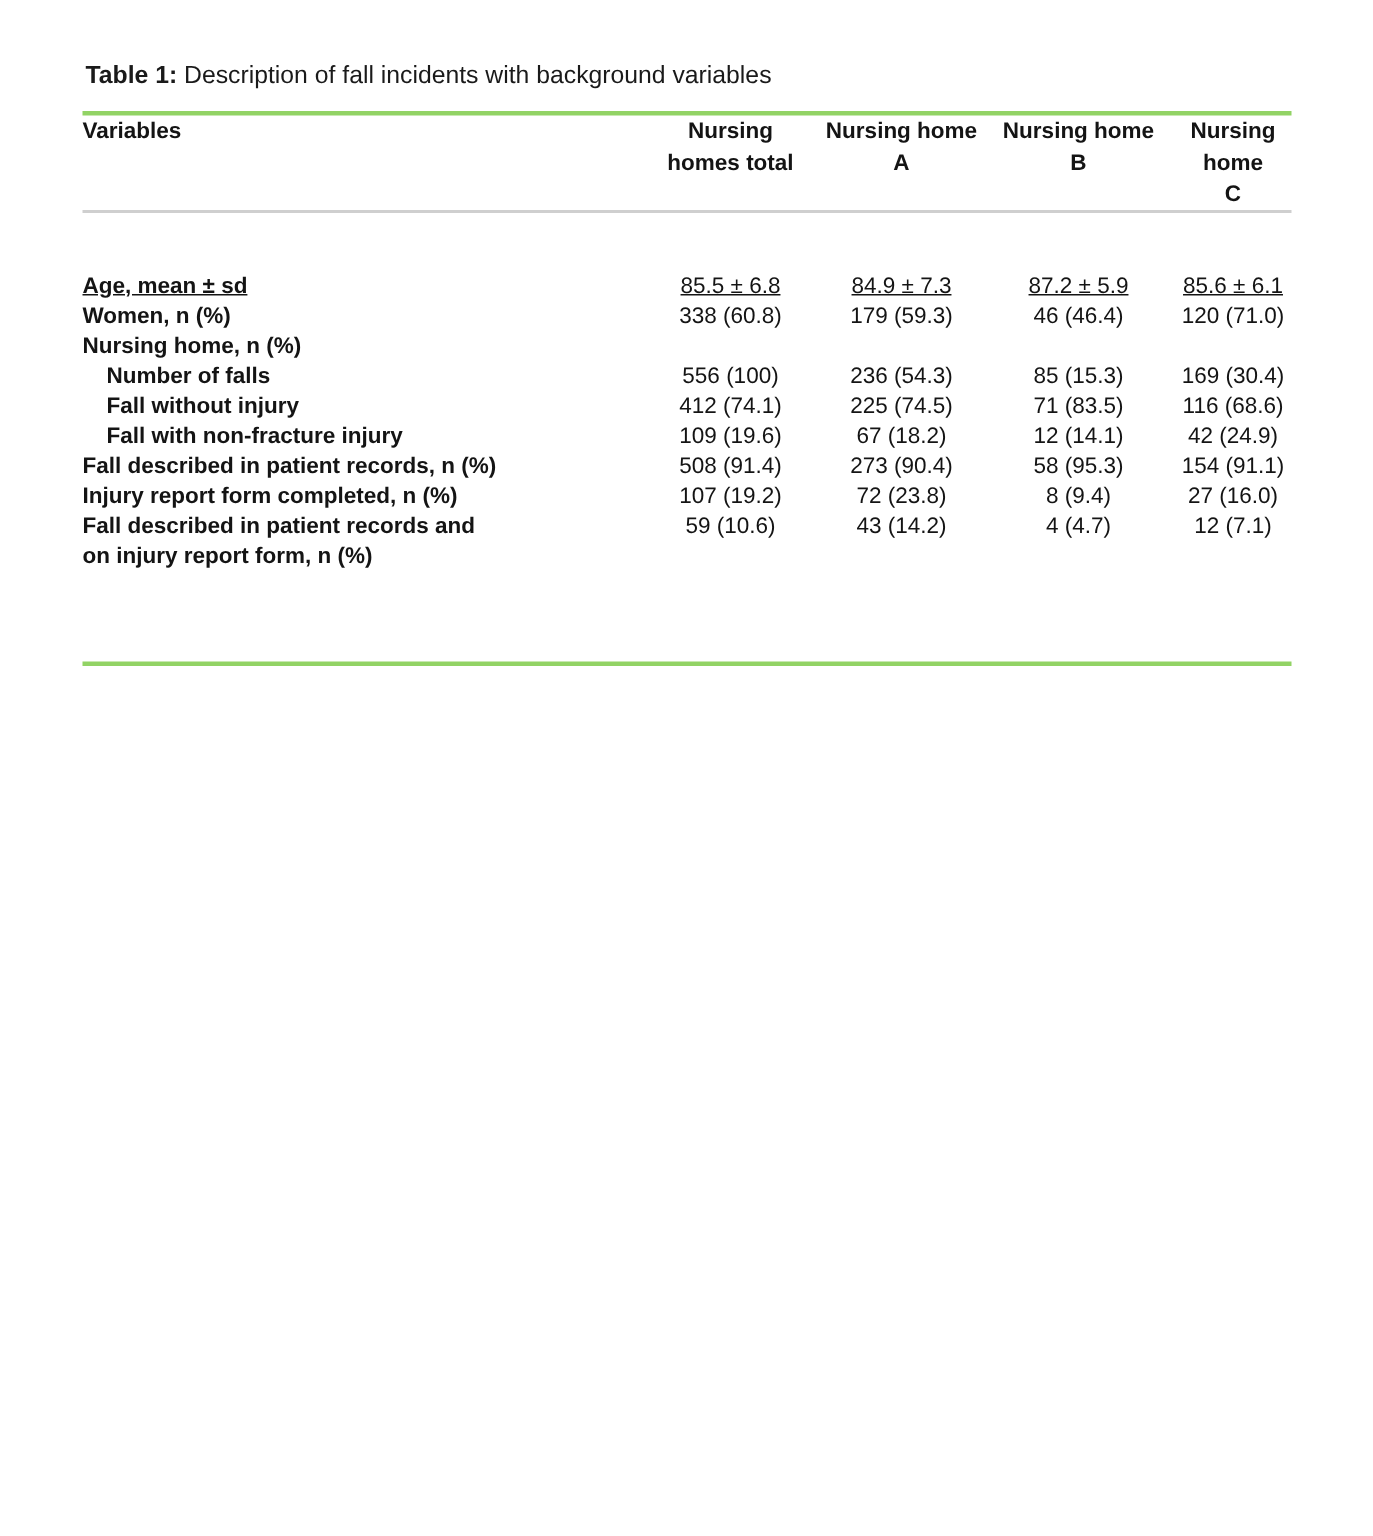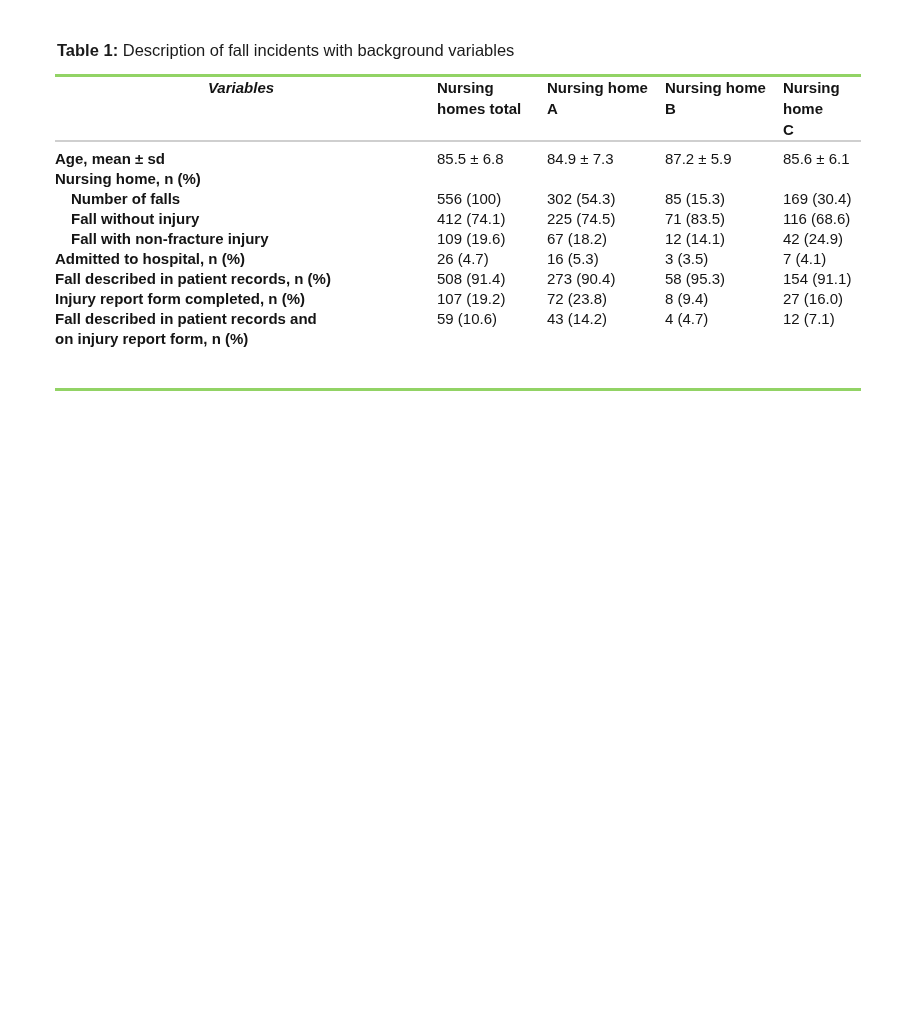--- a/index.html
+++ b/index.html
@@ -81,54 +81,54 @@
   
   thead th {
     font-weight: bold;
     font-size: 15px;
     line-height: 21px;
     padding-top: 17px;
     padding-bottom: 17px;
     color: #141414;
   }
   thead th.h-var {
+    text-align: left;
+  }
+  thead th.h-num {
     text-align: center;
-    font-style: italic;
-  }
-  thead th.h-num {
-    text-align: left;
     padding-left: 10px;
   }
 
   
   tbody td {
     line-height: 20px;
     padding-top: 19px;
     padding-bottom: 19px;
   }
   tbody td.v-label {
     font-weight: bold;
     text-align: left;
     color: #141414;
   }
   tbody td.v-num {
-    text-align: left;
+    text-align: center;
     font-weight: normal;
     color: #141414;
     padding-left: 10px;
     white-space: nowrap;
   }
   tbody tr.indent td.v-label {
     padding-left: 16px;
   }
   tbody tr.first-row td {
-    padding-top: 7px;
+    padding-top: 39px;
+    text-decoration: underline;
   }
   tbody tr.last-row td {
-    padding-bottom: 39px;
+    padding-bottom: 60px;
   }
   .label-line { display: block; }
 </style>
 </head>
 <body>
 
 <div id="page">
   <div id="table-wrap">
 
     <div class="caption">
@@ -185,33 +185,42 @@
             <td class="v-label">
               <span class="label-line">Age, mean ± sd</span>
             </td>
             <td class="v-num">85.5 ± 6.8</td>
             <td class="v-num">84.9 ± 7.3</td>
             <td class="v-num">87.2 ± 5.9</td>
             <td class="v-num">85.6 ± 6.1</td>
           </tr>
           <tr>
             <td class="v-label">
+              <span class="label-line">Women, n (%)</span>
+            </td>
+            <td class="v-num">338 (60.8)</td>
+            <td class="v-num">179 (59.3)</td>
+            <td class="v-num">46 (46.4)</td>
+            <td class="v-num">120 (71.0)</td>
+          </tr>
+          <tr>
+            <td class="v-label">
               <span class="label-line">Nursing home, n (%)</span>
             </td>
             <td class="v-num"></td>
             <td class="v-num"></td>
             <td class="v-num"></td>
             <td class="v-num"></td>
           </tr>
           <tr class="indent">
             <td class="v-label">
               <span class="label-line">Number of falls</span>
             </td>
             <td class="v-num">556 (100)</td>
-            <td class="v-num">302 (54.3)</td>
+            <td class="v-num">236 (54.3)</td>
             <td class="v-num">85 (15.3)</td>
             <td class="v-num">169 (30.4)</td>
           </tr>
           <tr class="indent">
             <td class="v-label">
               <span class="label-line">Fall without injury</span>
             </td>
             <td class="v-num">412 (74.1)</td>
             <td class="v-num">225 (74.5)</td>
             <td class="v-num">71 (83.5)</td>
@@ -221,29 +230,20 @@
             <td class="v-label">
               <span class="label-line">Fall with non-fracture injury</span>
             </td>
             <td class="v-num">109 (19.6)</td>
             <td class="v-num">67 (18.2)</td>
             <td class="v-num">12 (14.1)</td>
             <td class="v-num">42 (24.9)</td>
           </tr>
           <tr>
             <td class="v-label">
-              <span class="label-line">Admitted to hospital, n (%)</span>
-            </td>
-            <td class="v-num">26 (4.7)</td>
-            <td class="v-num">16 (5.3)</td>
-            <td class="v-num">3 (3.5)</td>
-            <td class="v-num">7 (4.1)</td>
-          </tr>
-          <tr>
-            <td class="v-label">
               <span class="label-line">Fall described in patient records, n (%)</span>
             </td>
             <td class="v-num">508 (91.4)</td>
             <td class="v-num">273 (90.4)</td>
             <td class="v-num">58 (95.3)</td>
             <td class="v-num">154 (91.1)</td>
           </tr>
           <tr>
             <td class="v-label">
               <span class="label-line">Injury report form completed, n (%)</span>

